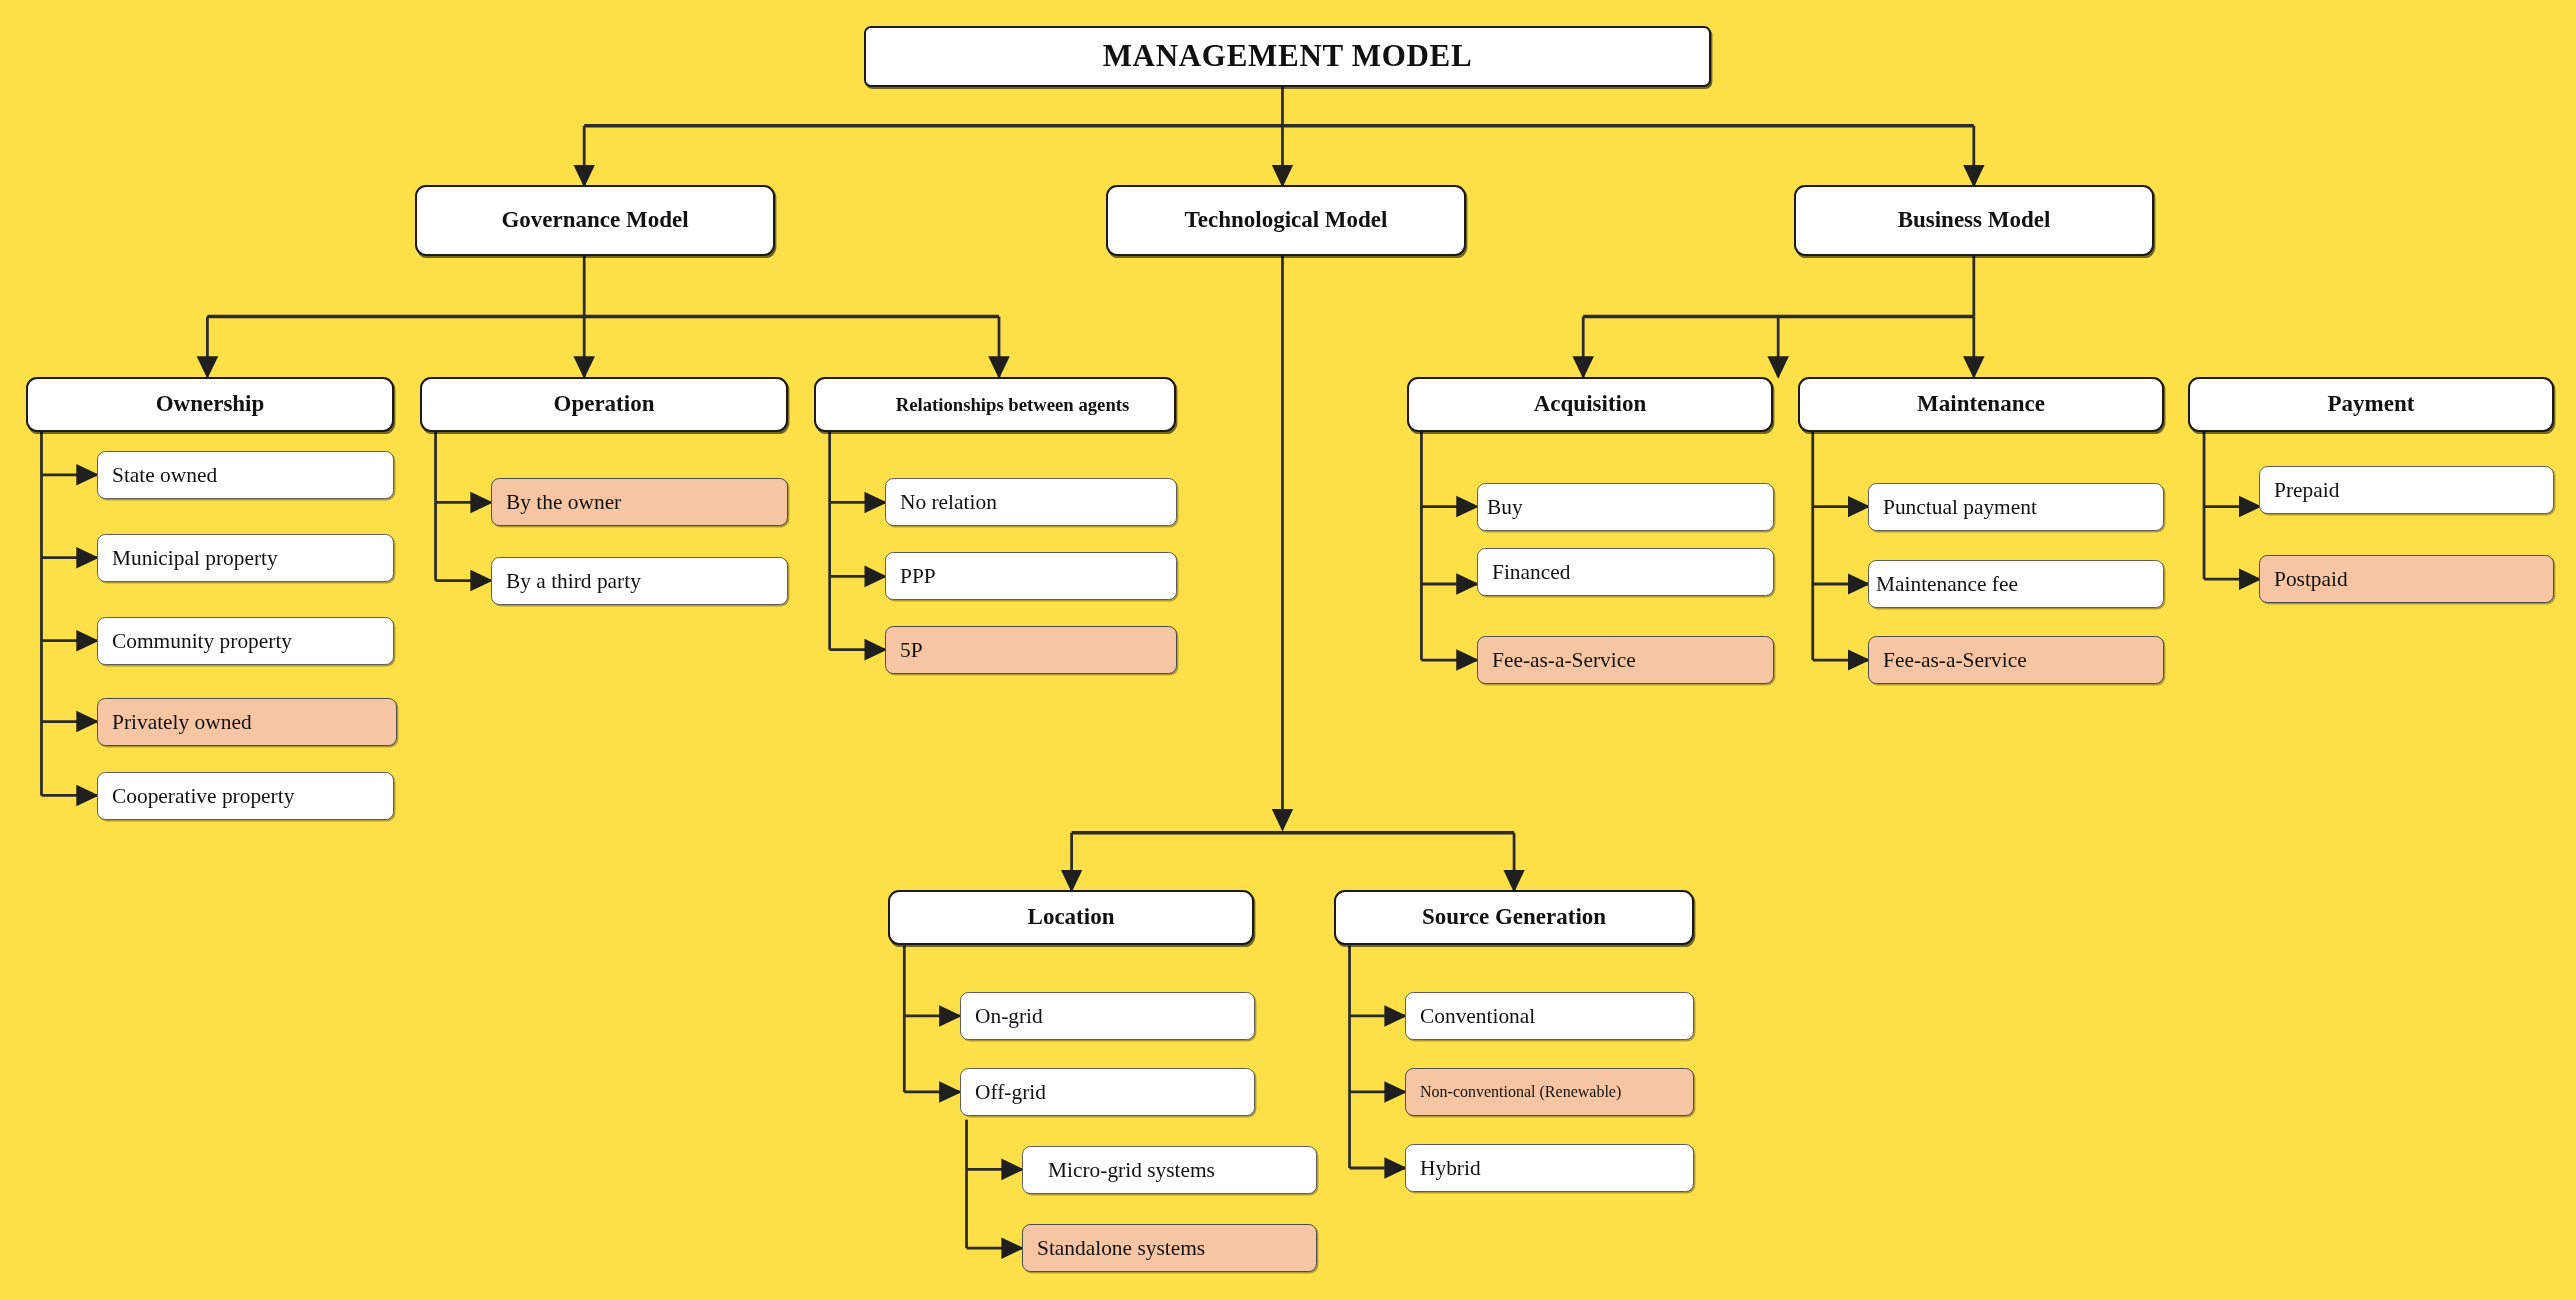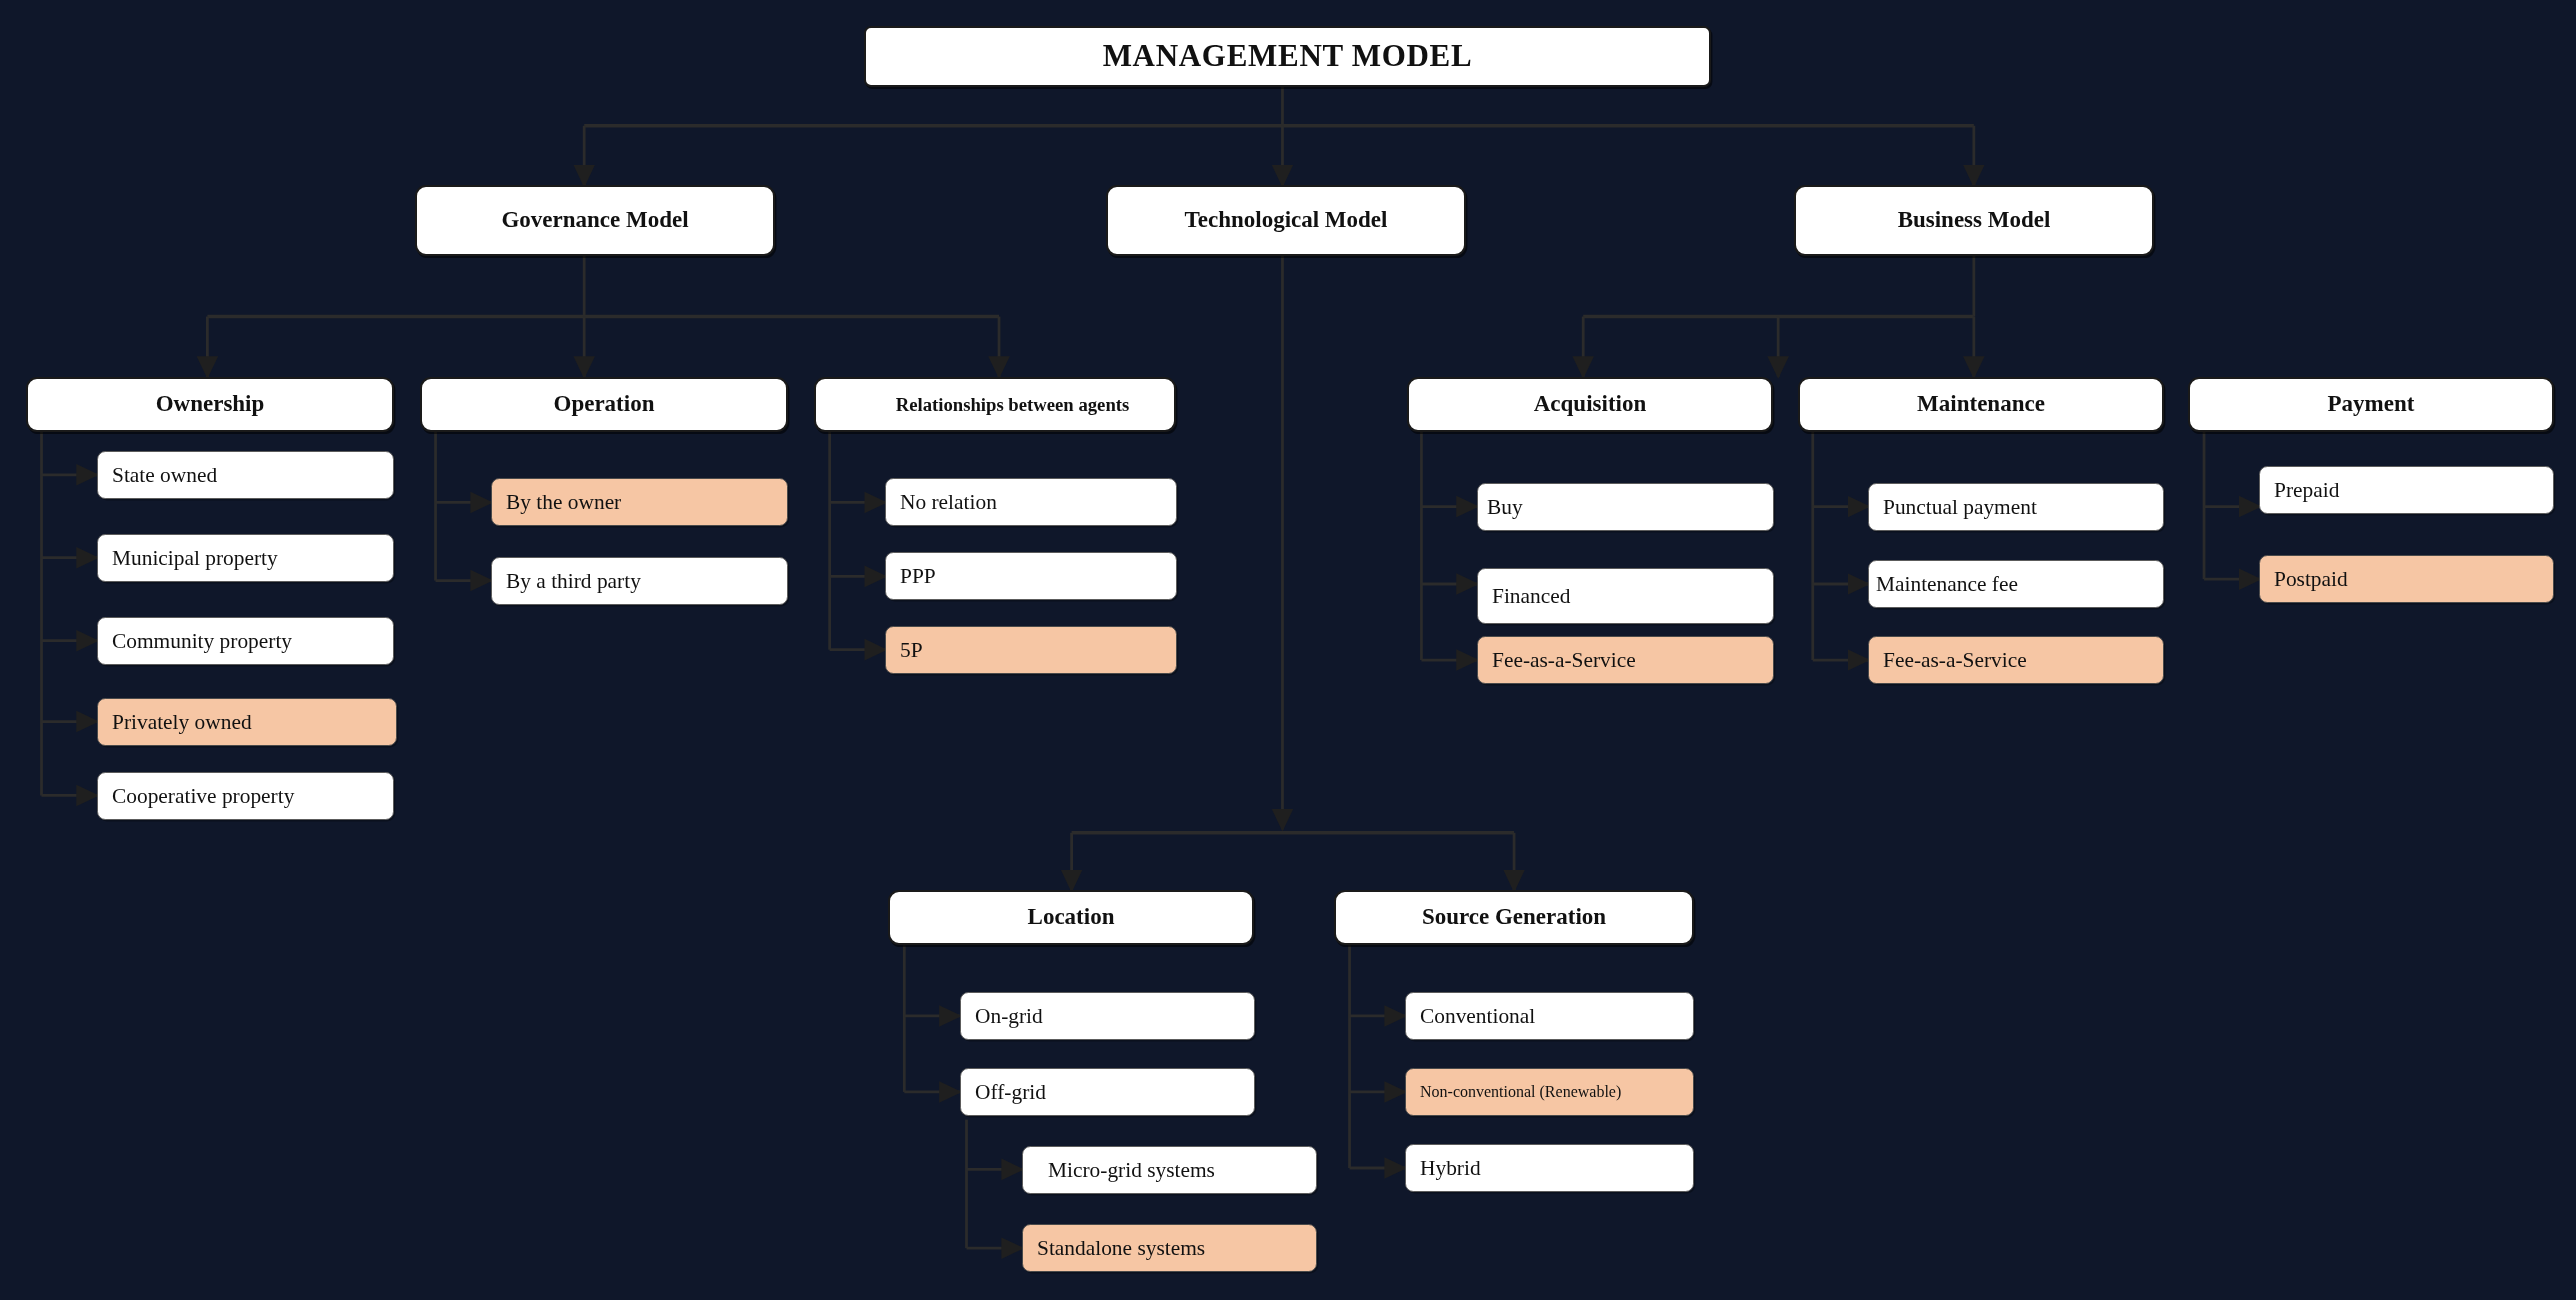--- a/index.html
+++ b/index.html
@@ -1,16 +1,16 @@
 <!DOCTYPE html>
 <html style="font-size:11px"><head>
 <meta charset="utf-8">
 <style>
   html,body{margin:0;padding:0;background:#ffffff;}
-  #stage{position:relative;width:2576px;height:1300px;background:#0f172a;
+  #stage{position:relative;width:2576px;height:1300px;background:#fde047;
          font-family:"Liberation Serif","DejaVu Serif",serif;overflow:hidden;}
   #wires{position:absolute;left:0;top:0;width:2576px;height:1300px;}
   .node{position:absolute;box-sizing:border-box;display:flex;align-items:center;
         background:#ffffff;border:2.1px solid #1a1a1a;border-radius:9.7px;
         box-shadow:1.4px 2.1px 0 rgba(0,0,0,0.55);}
   .node .lbl{width:100%;color:#111111;line-height:1.05;}
   
   .lvl0{border-width:2.8px;border-radius:7px;justify-content:center;}
   .lvl0 .lbl{text-align:center;font-weight:bold;font-size:31px;letter-spacing:0.7px;}
   
@@ -169,21 +169,21 @@
   <div class="node lvl2" style="left:1798px;top:377px;width:366px;height:55px;">
     <span class="lbl">Maintenance</span>
   </div>
   <div class="node lvl2" style="left:2188px;top:377px;width:366px;height:55px;">
     <span class="lbl">Payment</span>
   </div>
 
   <div class="node leaf" style="left:1477px;top:483px;width:297px;height:48px;padding-left:9px;">
     <span class="lbl">Buy</span>
   </div>
-  <div class="node leaf" style="left:1477px;top:568px;width:297px;height:56px;">
+  <div class="node leaf" style="left:1477px;top:548px;width:297px;height:48px;">
     <span class="lbl">Financed</span>
   </div>
   <div class="node leaf hl" style="left:1477px;top:636px;width:297px;height:48px;">
     <span class="lbl">Fee-as-a-Service</span>
   </div>
 
   <div class="node leaf" style="left:1868px;top:483px;width:296px;height:48px;">
     <span class="lbl">Punctual payment</span>
   </div>
   <div class="node leaf" style="left:1868px;top:560px;width:296px;height:48px;padding-left:7px;">

